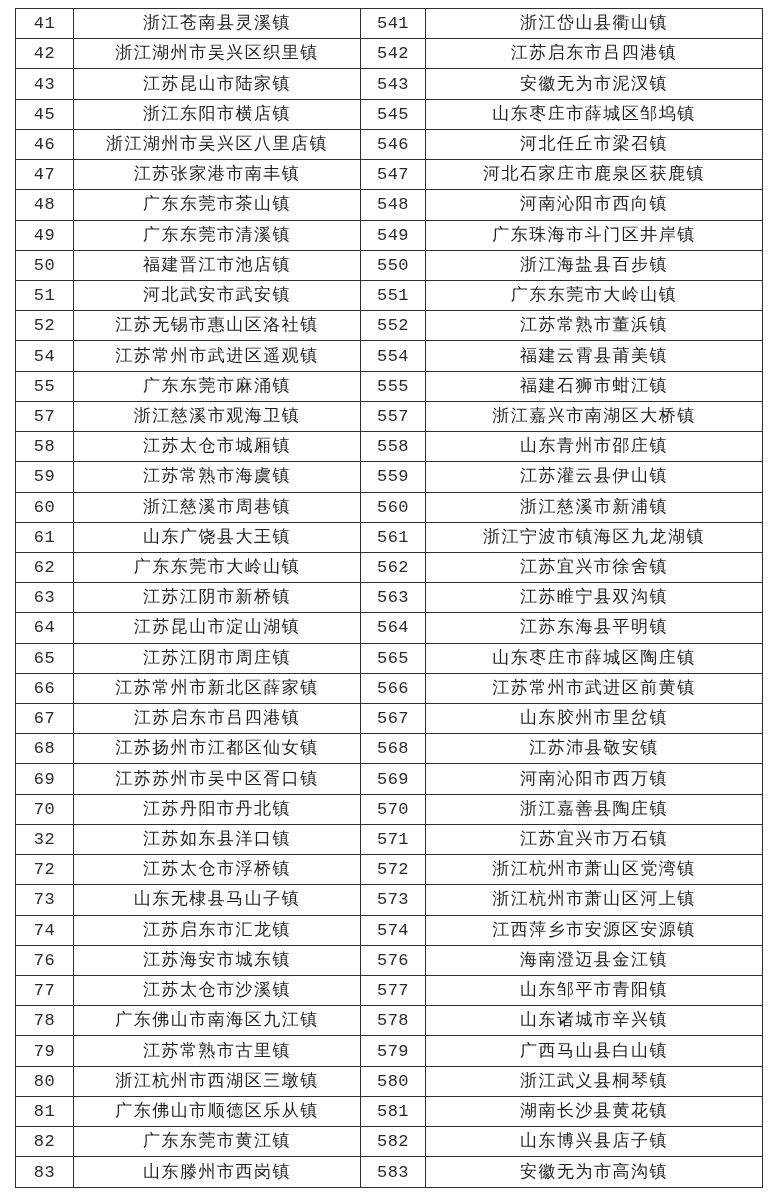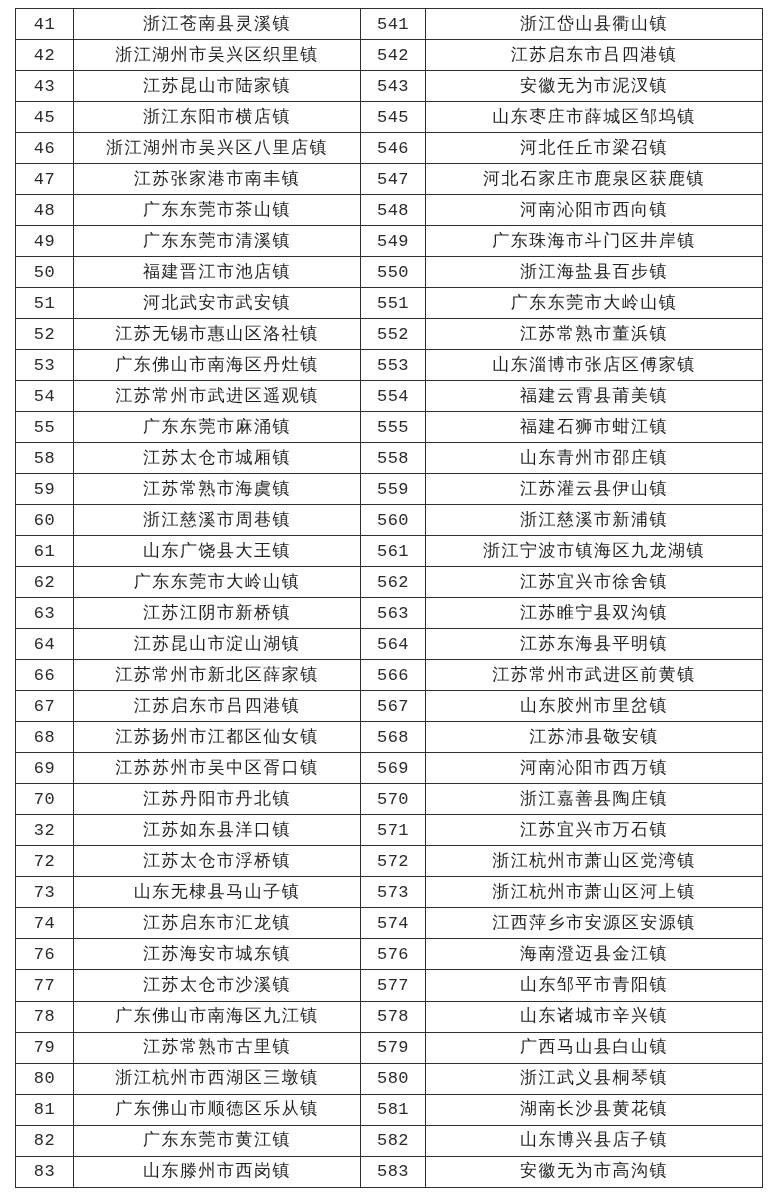--- a/index.html
+++ b/index.html
@@ -113,38 +113,38 @@
           <td class="rank-cell">551</td>
           <td>广东东莞市大岭山镇</td>
         </tr>
         <tr>
           <td class="rank-cell">52</td>
           <td>江苏无锡市惠山区洛社镇</td>
           <td class="rank-cell">552</td>
           <td>江苏常熟市董浜镇</td>
         </tr>
         <tr>
-          <td class="rank-cell">53</td>
-          <td>广东佛山市南海区丹灶镇</td>
-          <td class="rank-cell">553</td>
-          <td>山东淄博市张店区傅家镇</td>
-        </tr>
-        <tr>
           <td class="rank-cell">54</td>
           <td>江苏常州市武进区遥观镇</td>
           <td class="rank-cell">554</td>
           <td>福建云霄县莆美镇</td>
         </tr>
         <tr>
           <td class="rank-cell">55</td>
           <td>广东东莞市麻涌镇</td>
           <td class="rank-cell">555</td>
           <td>福建石狮市蚶江镇</td>
         </tr>
         <tr>
+          <td class="rank-cell">57</td>
+          <td>浙江慈溪市观海卫镇</td>
+          <td class="rank-cell">557</td>
+          <td>浙江嘉兴市南湖区大桥镇</td>
+        </tr>
+        <tr>
           <td class="rank-cell">58</td>
           <td>江苏太仓市城厢镇</td>
           <td class="rank-cell">558</td>
           <td>山东青州市邵庄镇</td>
         </tr>
         <tr>
           <td class="rank-cell">59</td>
           <td>江苏常熟市海虞镇</td>
           <td class="rank-cell">559</td>
           <td>江苏灌云县伊山镇</td>
@@ -171,20 +171,26 @@
           <td class="rank-cell">63</td>
           <td>江苏江阴市新桥镇</td>
           <td class="rank-cell">563</td>
           <td>江苏睢宁县双沟镇</td>
         </tr>
         <tr>
           <td class="rank-cell">64</td>
           <td>江苏昆山市淀山湖镇</td>
           <td class="rank-cell">564</td>
           <td>江苏东海县平明镇</td>
+        </tr>
+        <tr>
+          <td class="rank-cell">65</td>
+          <td>江苏江阴市周庄镇</td>
+          <td class="rank-cell">565</td>
+          <td>山东枣庄市薛城区陶庄镇</td>
         </tr>
         <tr>
           <td class="rank-cell">66</td>
           <td>江苏常州市新北区薛家镇</td>
           <td class="rank-cell">566</td>
           <td>江苏常州市武进区前黄镇</td>
         </tr>
         <tr>
           <td class="rank-cell">67</td>
           <td>江苏启东市吕四港镇</td>

